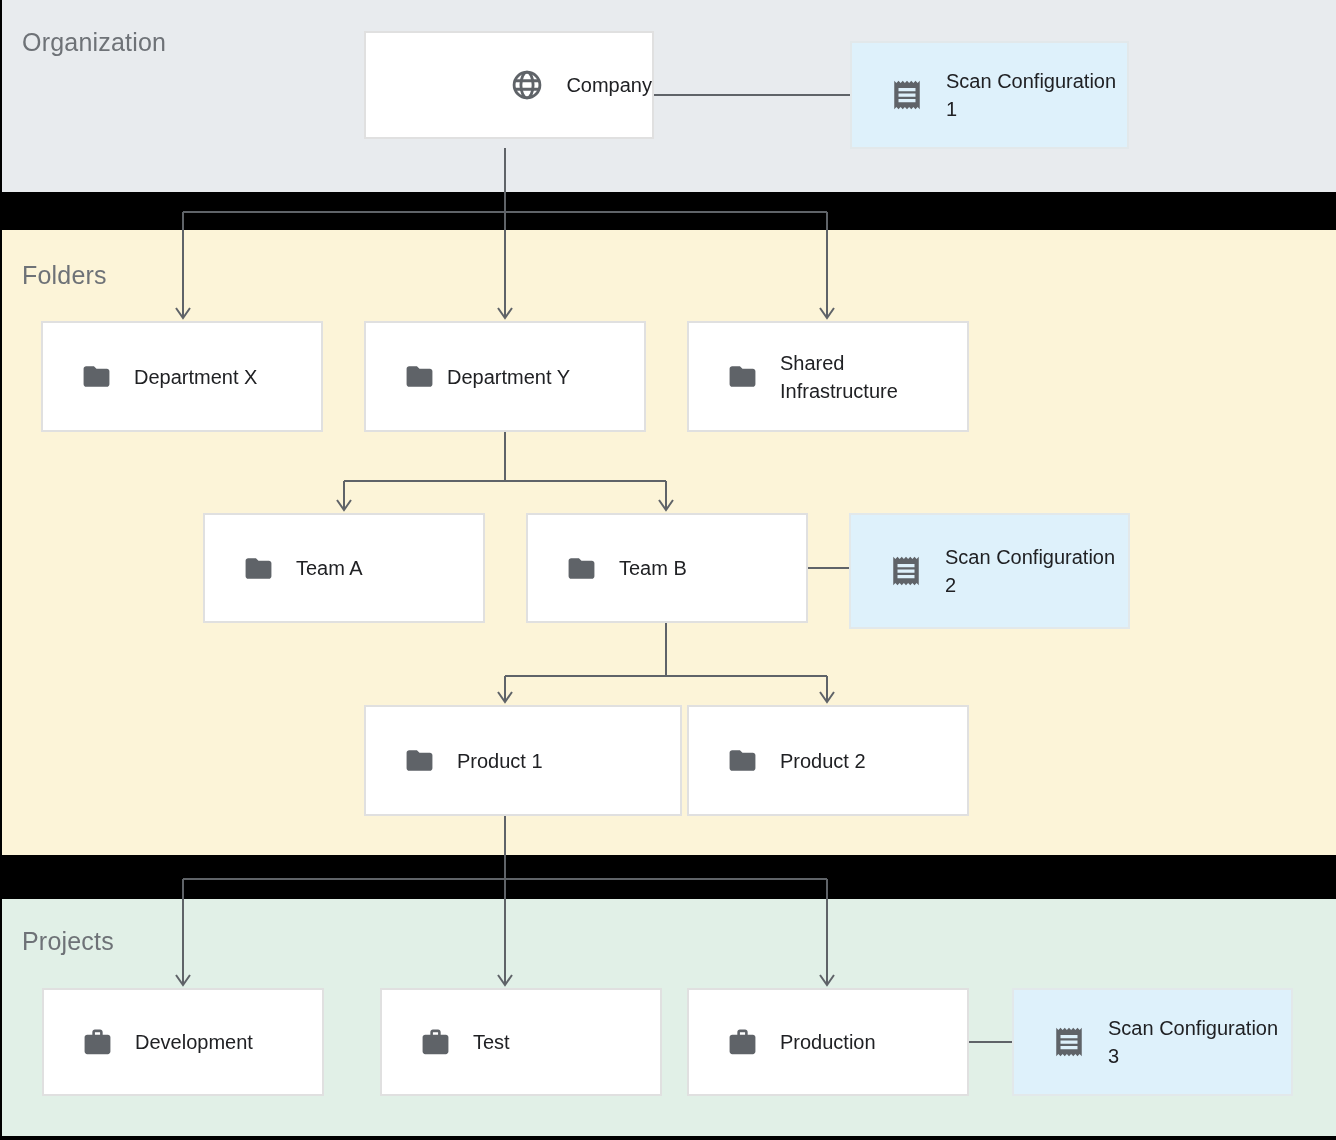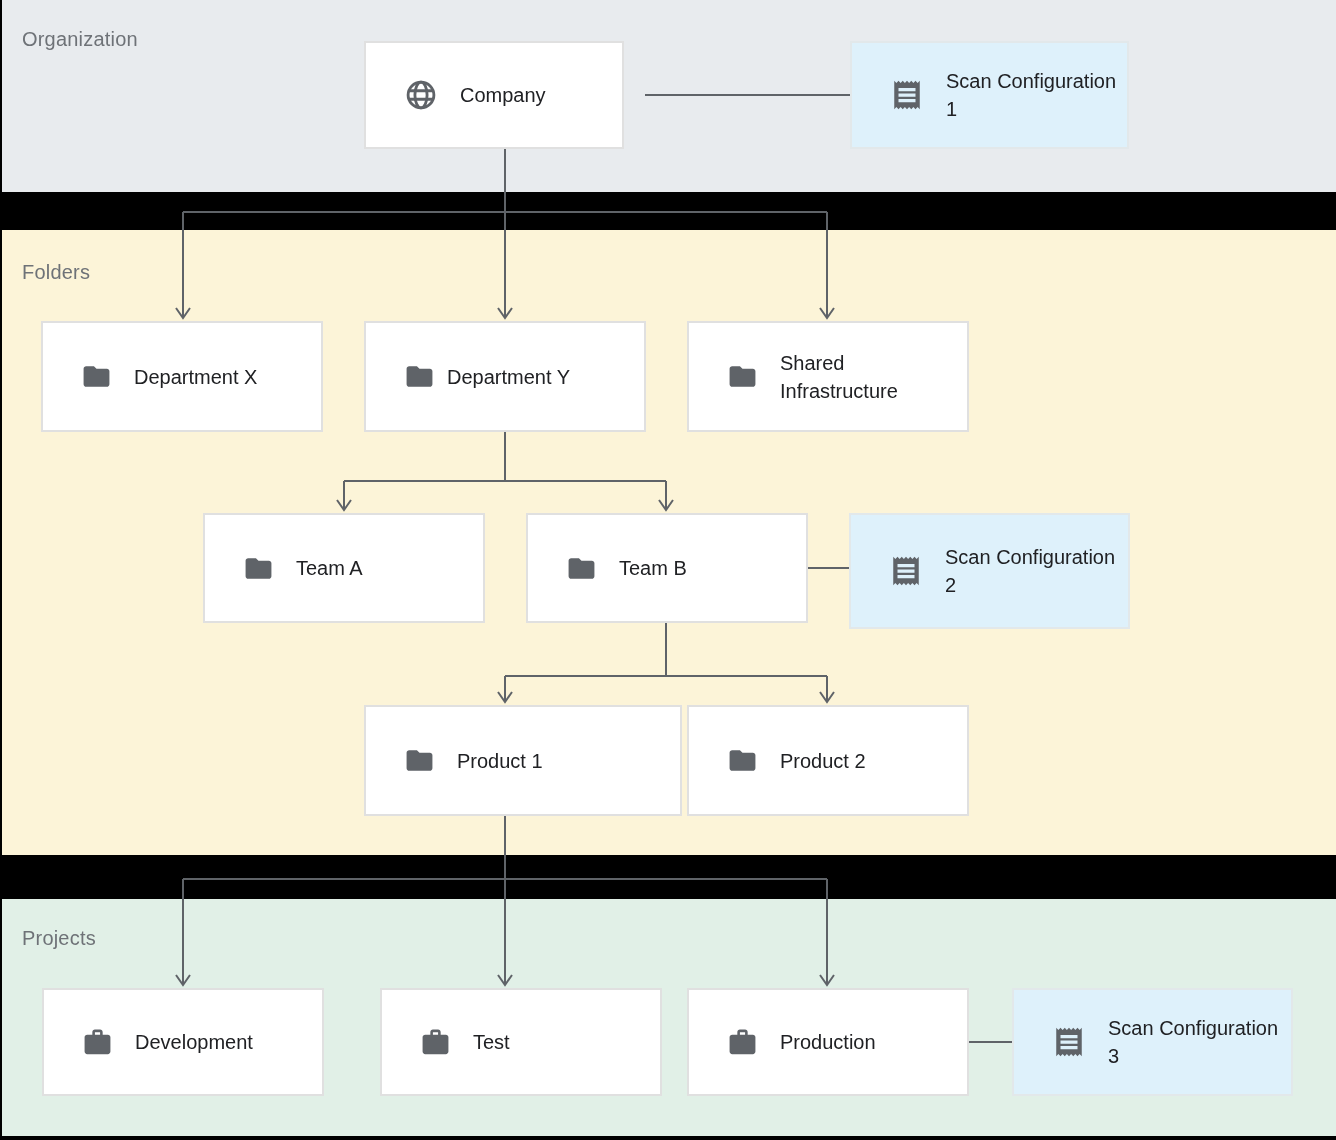--- a/index.html
+++ b/index.html
@@ -27,21 +27,21 @@
     width:1336px;height:1140px;
     background:var(--background);
     overflow:hidden;
   }
   .band{position:absolute;left:2px;width:1334px;}
   .band.organization{top:0;height:192px;background:var(--organization-band);}
   .band.folders{top:230px;height:625px;background:var(--folders-band);}
   .band.projects{top:899px;height:237px;background:var(--projects-band);}
   .section-label{
     position:absolute;
-    font-size:20px;
+    font-size:25px;
     color:var(--section-label-text);
     letter-spacing:0.2px;
   }
   svg.connectors{
     position:absolute;left:0;top:0;
     pointer-events:none;
   }
   .node{
     position:absolute;
     box-sizing:border-box;
@@ -110,21 +110,21 @@
     <path d="M183 879 V985"></path>
     <path d="M505 879 V985"></path>
     <path d="M827 879 V985"></path>
     <polyline points="176,975 183,985 190,975"></polyline>
     <polyline points="498,975 505,985 512,975"></polyline>
     <polyline points="820,975 827,985 834,975"></polyline>
 
     <path d="M968 1042 H1012"></path>
   </svg>
 
-  <div class="node" style="left:364px;top:41px;width:260px;height:108px;">
+  <div class="node" style="left:364px;top:31px;width:290px;height:108px;justify-content:flex-end;">
     <span class="icon">
       <svg width="34" height="34" viewBox="0 0 24 24" stroke="currentColor" stroke-width="2" fill="none">
         <circle cx="12" cy="12" r="9.1"></circle>
         <ellipse cx="12" cy="12" rx="4.3" ry="9.1"></ellipse>
         <path d="M3.3 9h17.4 M3.3 15h17.4"></path>
       </svg>
     </span>
     <span class="label">Company</span>
   </div>
 

